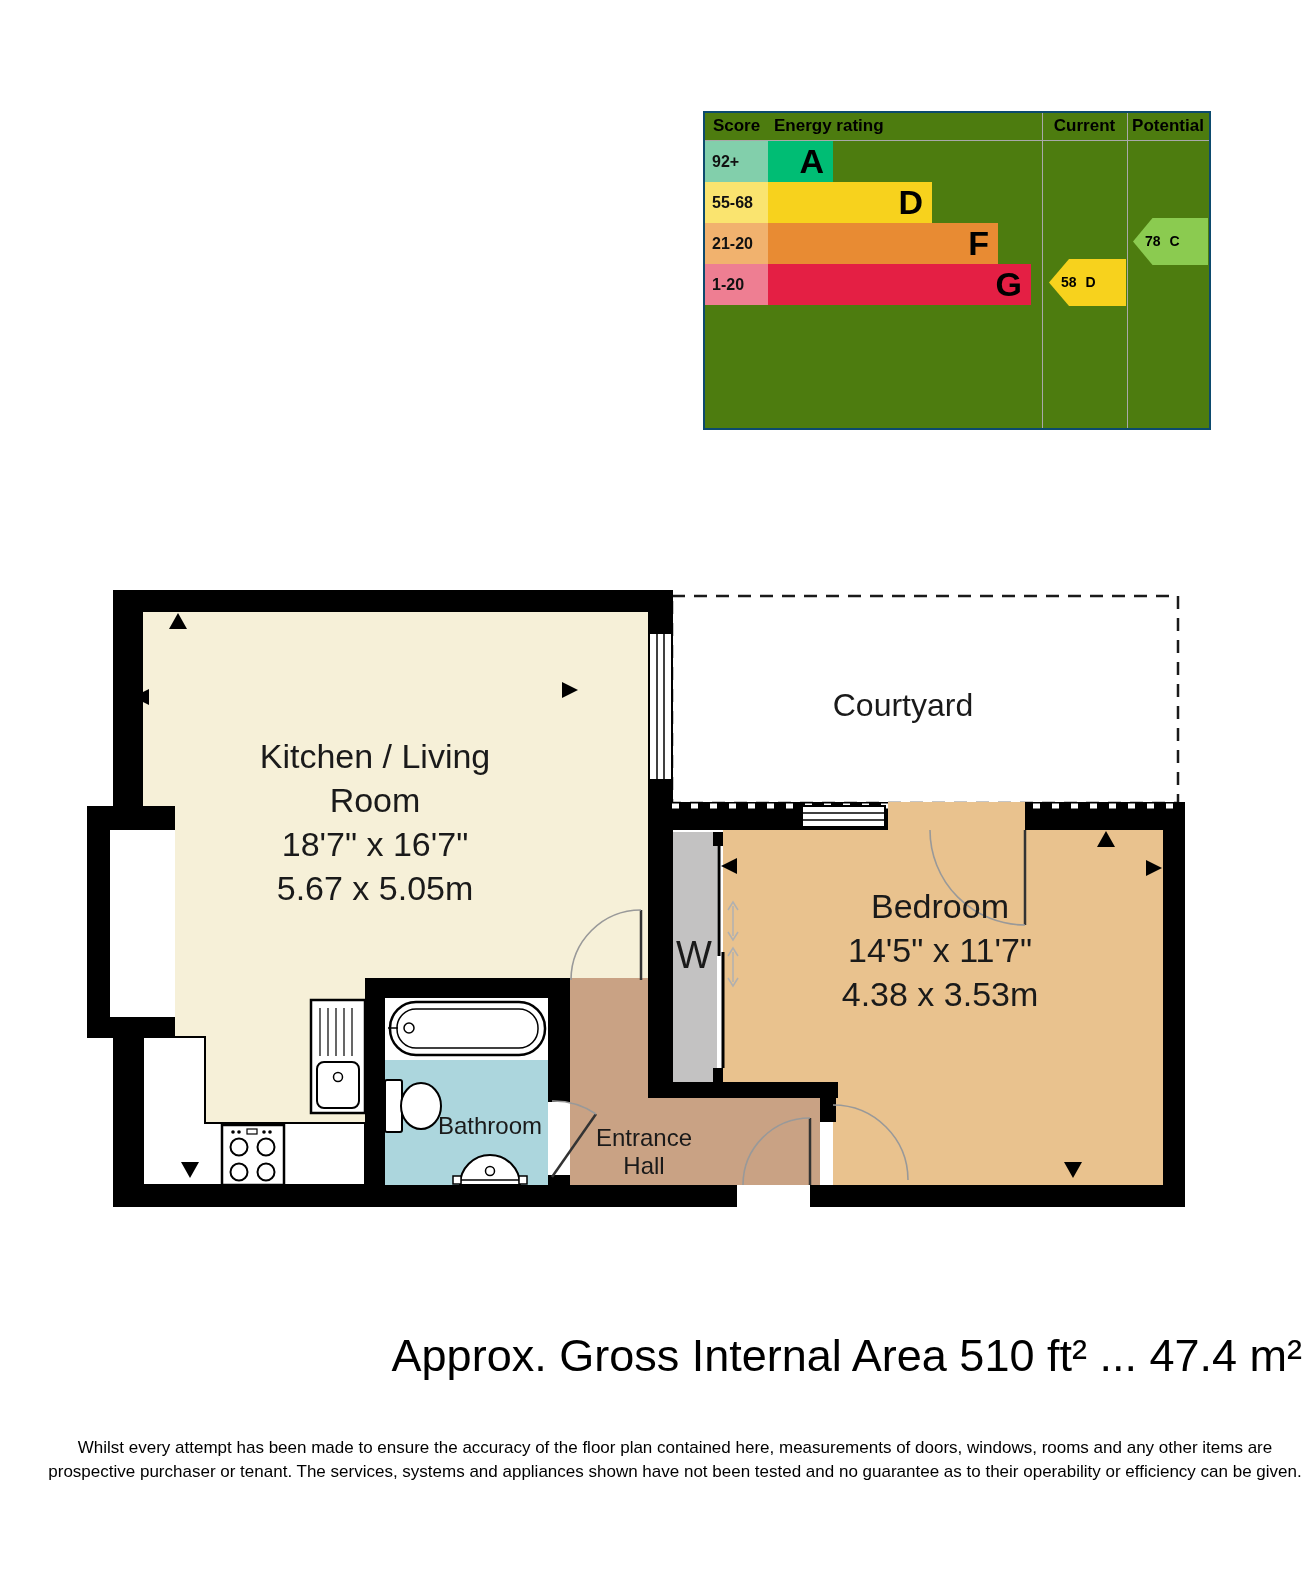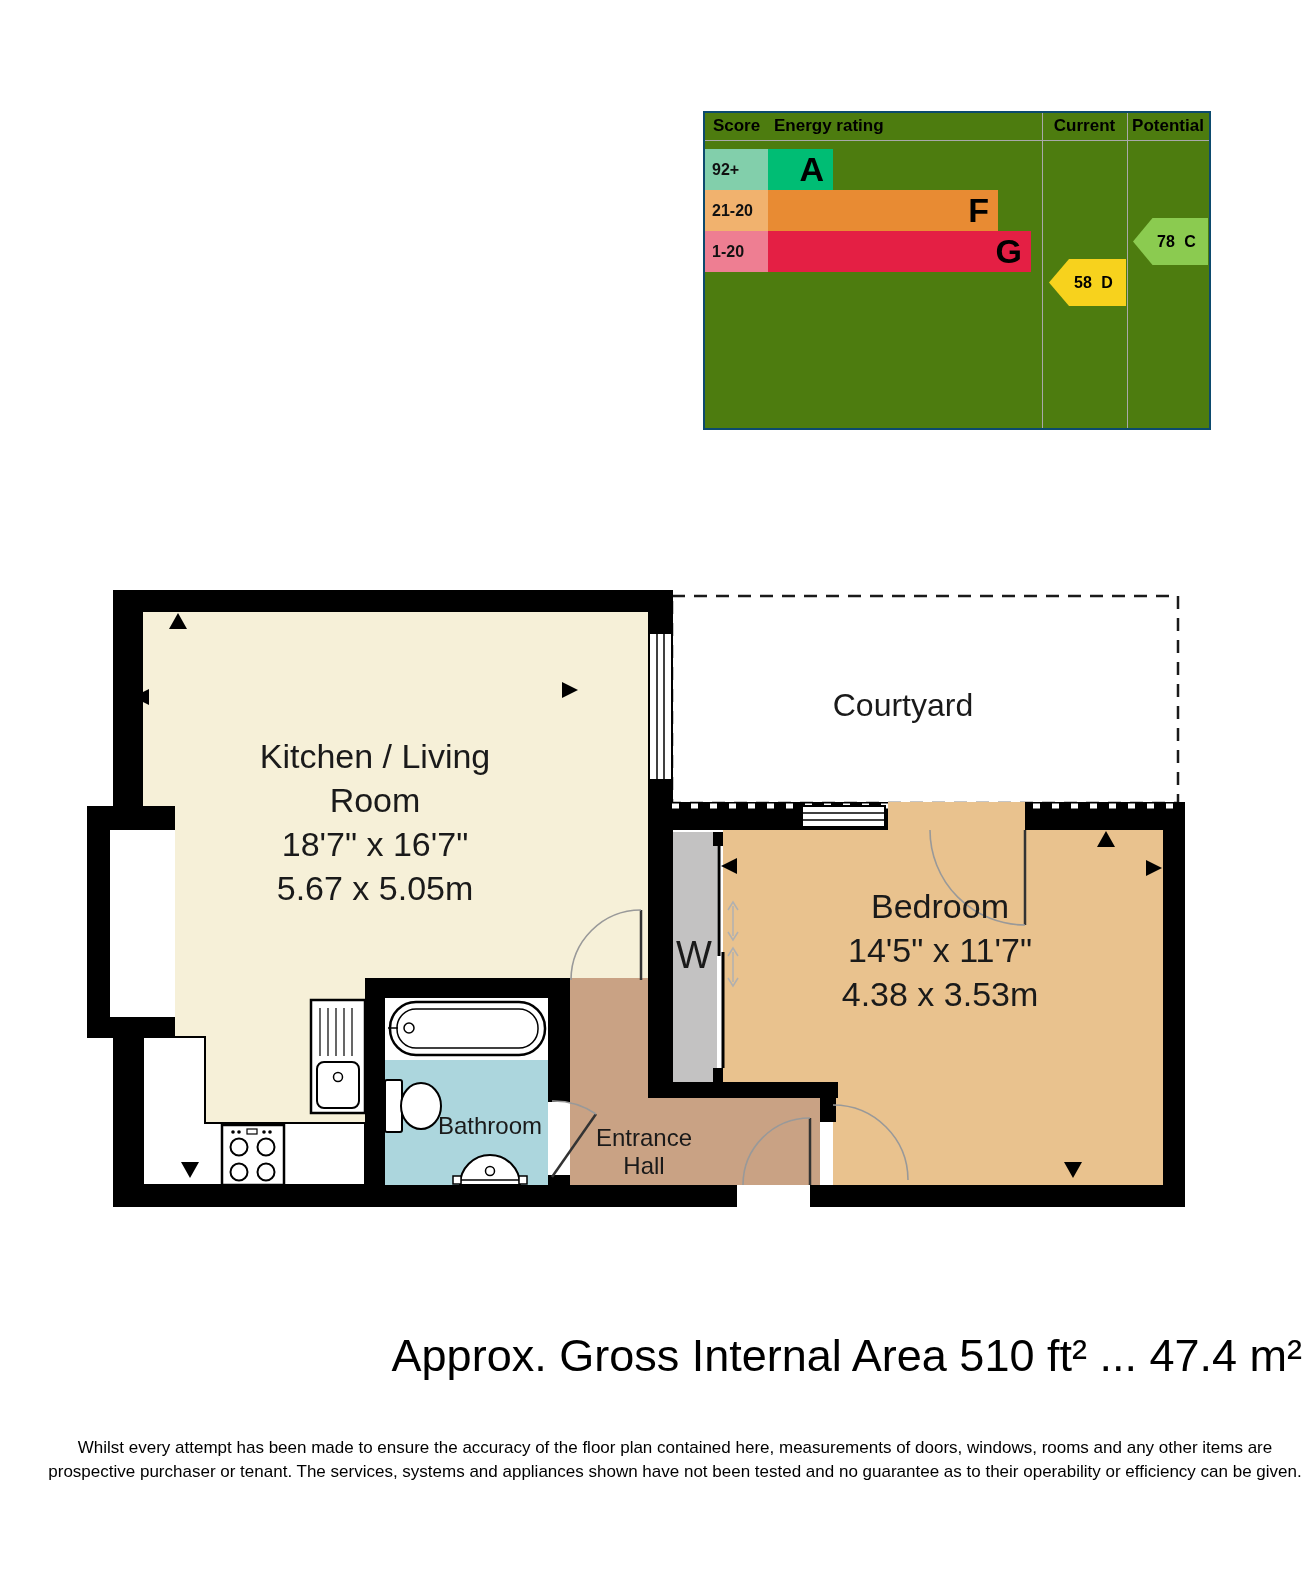--- a/index.html
+++ b/index.html
@@ -9,28 +9,28 @@
   .epc{position:absolute;left:703px;top:103px;width:504px;height:315px;border:2px solid #0c4a6e;background:#4d7c0f;margin-top:8px;}
   .epc-header{position:absolute;top:0;left:0;right:0;height:27px;border-bottom:1px solid #a9a9a9;
               font-weight:bold;font-size:17px;color:#000;}
   .epc-header span{position:absolute;top:3px;display:block;}
   .h-score{left:0;width:63px;text-align:center;}
   .h-rating{left:69px;}
   .h-current{left:337px;width:85px;text-align:center;}
   .h-potential{left:422px;width:82px;text-align:center;}
   .sep{position:absolute;top:0;bottom:0;width:1px;background:#a9a9a9;}
   .sep-1{left:337px}.sep-2{left:422px}
-  .epc-rows{position:absolute;left:0;top:36px;}
+  .epc-rows{position:absolute;left:0;top:28px;}
   .epc-row{display:flex;height:41px;}
   .score-cell{width:63px;height:41px;line-height:41px;padding-left:7px;box-sizing:border-box;
               font-weight:bold;font-size:16px;color:#111;}
   .bar{height:41px;line-height:40px;text-align:right;padding-right:9px;box-sizing:border-box;
        font-weight:bold;font-size:34px;color:#000;}
-  .epc-arrow{position:absolute;height:47px;line-height:47px;font-weight:bold;font-size:16px;
-             text-align:center;color:#000;box-sizing:border-box;word-spacing:5px;
+  .epc-arrow{position:absolute;height:47px;line-height:47px;font-weight:bold;font-size:14px;
+             text-align:left;color:#000;box-sizing:border-box;word-spacing:5px;
              clip-path:polygon(0 50%,26% 0,100% 0,100% 100%,26% 100%);padding-left:12px;}
   .arrow-current{left:344px;top:146px;width:77px;}
   .arrow-potential{left:428px;top:105px;width:75px;}
   
   #plan{position:absolute;left:0;top:0;}
   #plan text{font-family:"Liberation Sans",sans-serif;fill:#1a1a1a;}
   .room-label{font-size:34px;}
   .room-label-sm{font-size:24px;}
   .courtyard-label{font-size:32px;}
   .w-label{font-size:38px;}
@@ -52,20 +52,24 @@
       <span class="h-rating">Energy rating</span>
       <span class="h-current">Current</span>
       <span class="h-potential">Potential</span>
     </div>
     <div class="sep sep-1"></div>
     <div class="sep sep-2"></div>
     <div class="epc-rows">
       <div class="epc-row">
         <span class="score-cell" style="background: rgb(130, 207, 171);">92+</span>
         <div class="bar" style="background: rgb(0, 189, 116); width: 65px;"><span>A</span></div>
+      </div>
+      <div class="epc-row">
+        <span class="score-cell" style="background: rgb(250, 228, 111);">55-68</span>
+        <div class="bar" style="background: rgb(247, 210, 29); width: 164px;"><span>D</span></div>
       </div>
       <div class="epc-row">
         <span class="score-cell" style="background: rgb(241, 178, 110);">21-20</span>
         <div class="bar" style="background: rgb(232, 139, 51); width: 230px;"><span>F</span></div>
       </div>
       <div class="epc-row">
         <span class="score-cell" style="background: rgb(238, 126, 146);">1-20</span>
         <div class="bar" style="background: rgb(228, 31, 68); width: 263px;"><span>G</span></div>
       </div>
     </div>

